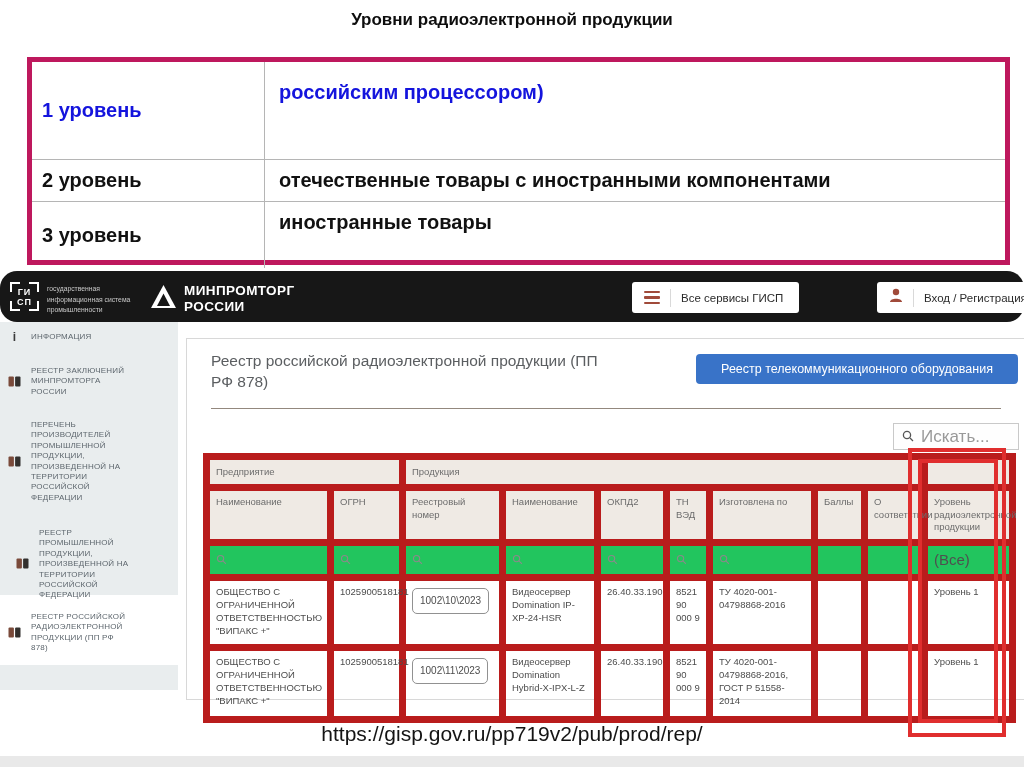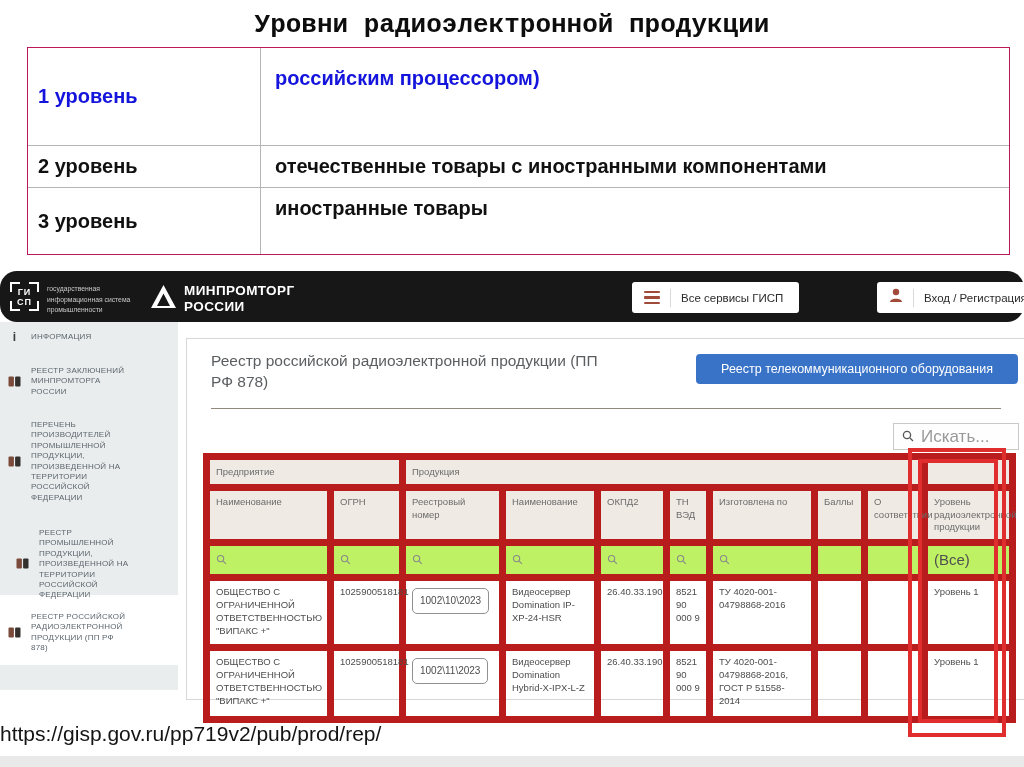--- a/index.html
+++ b/index.html
@@ -1,23 +1,23 @@
 <!DOCTYPE html>
 <html><head>
 <meta charset="utf-8">
 <style>
   html,body{margin:0;padding:0;background:#fff;}
   .slide{position:relative;width:1024px;height:767px;background:#ffffff;overflow:hidden;
          font-family:"Liberation Sans",sans-serif;}
 
   
   .slide-title{position:absolute;left:0;top:10px;width:1024px;text-align:center;
-               font-size:26px;font-weight:bold;color:#0d0d0d;font-family:Liberation Mono, monospace;}
-  .levels-table{position:absolute;left:27px;top:47px;width:983px;height:208px;
-                border:1px solid #be185d;box-sizing:border-box;}
+               font-size:17px;font-weight:bold;color:#0d0d0d;}
+  .levels-table{position:absolute;left:27px;top:57px;width:983px;height:208px;
+                border:5px solid #be185d;box-sizing:border-box;}
   .lv-row{display:flex;box-sizing:border-box;border-bottom:1px solid #b5b5b5;}
   .lv-row:last-child{border-bottom:none;}
   .lv-cell-l{width:233px;box-sizing:border-box;border-right:1px solid #b5b5b5;
              padding-left:10px;display:flex;align-items:center;
              font-size:20px;font-weight:bold;color:#111;}
   .lv-cell-r{flex:1;box-sizing:border-box;padding-left:14px;
              font-size:20px;font-weight:bold;color:#111;}
   .lv-blue{color:#1414dd;}
   .r1{height:98px;}  .r2{height:42px;}  .r3{height:66px;}
   .r1 .lv-cell-r{padding-top:13px;line-height:35px;}
@@ -70,37 +70,37 @@
               padding:0 8px;cursor:text;}
   .search-box .ph{font-size:17px;color:#999;}
 
   
   .reg-table{position:absolute;left:16px;top:114px;width:806px;border-collapse:collapse;table-layout:fixed;}
   .reg-table td,.reg-table th{border:7px solid #b91c1c;box-sizing:border-box;vertical-align:top;
               padding:5px 6px;font-weight:normal;text-align:left;}
   .reg-table thead th{background:#efeae4;color:#6c6c6c;font-size:9.5px;line-height:1.35;}
   .reg-table .grow th{height:26px;padding-top:6px;}
   .reg-table .hrow th{height:52px;}
-  .reg-table .frow td{height:28px;background:#bef264;}
+  .reg-table .frow td{height:28px;background:#22c55e;}
   .reg-table .drow td{font-size:9.5px;color:#4c4c4c;line-height:1.35;}
   .reg-table .drow1 td{height:70px;}
   .reg-table .drow2 td{height:72px;}
   .regbox{display:inline-block;border:1px solid #919191;border-radius:5px;padding:5px 7px;
           font-size:10px;color:#4c4c4c;background:#fff;margin-top:2px;cursor:pointer;}
   .all-filter{font-size:15px;color:#4f4f4f;cursor:pointer;}
   .q-icon{display:inline-block;cursor:pointer;}
 
   
   .red-outer{position:absolute;left:908px;top:448px;width:98px;height:289px;
              border:4px solid #e02e2e;box-sizing:border-box;z-index:30;}
   .red-inner{position:absolute;left:918px;top:459px;width:80px;height:264px;
              border:4px solid #e02e2e;box-sizing:border-box;z-index:30;}
 
   
-  .url-line{position:absolute;left:0;top:722px;width:1024px;text-align:left;
+  .url-line{position:absolute;left:0;top:722px;width:1024px;text-align:center;
             font-size:21px;color:#141414;}
   .bottom-strip{position:absolute;left:0;top:756px;width:1024px;height:11px;background:#e9e9e9;}
 </style>
 </head>
 <body>
 
 <div class="slide">
 
   <div class="slide-title">Уровни радиоэлектронной продукции</div>
 

